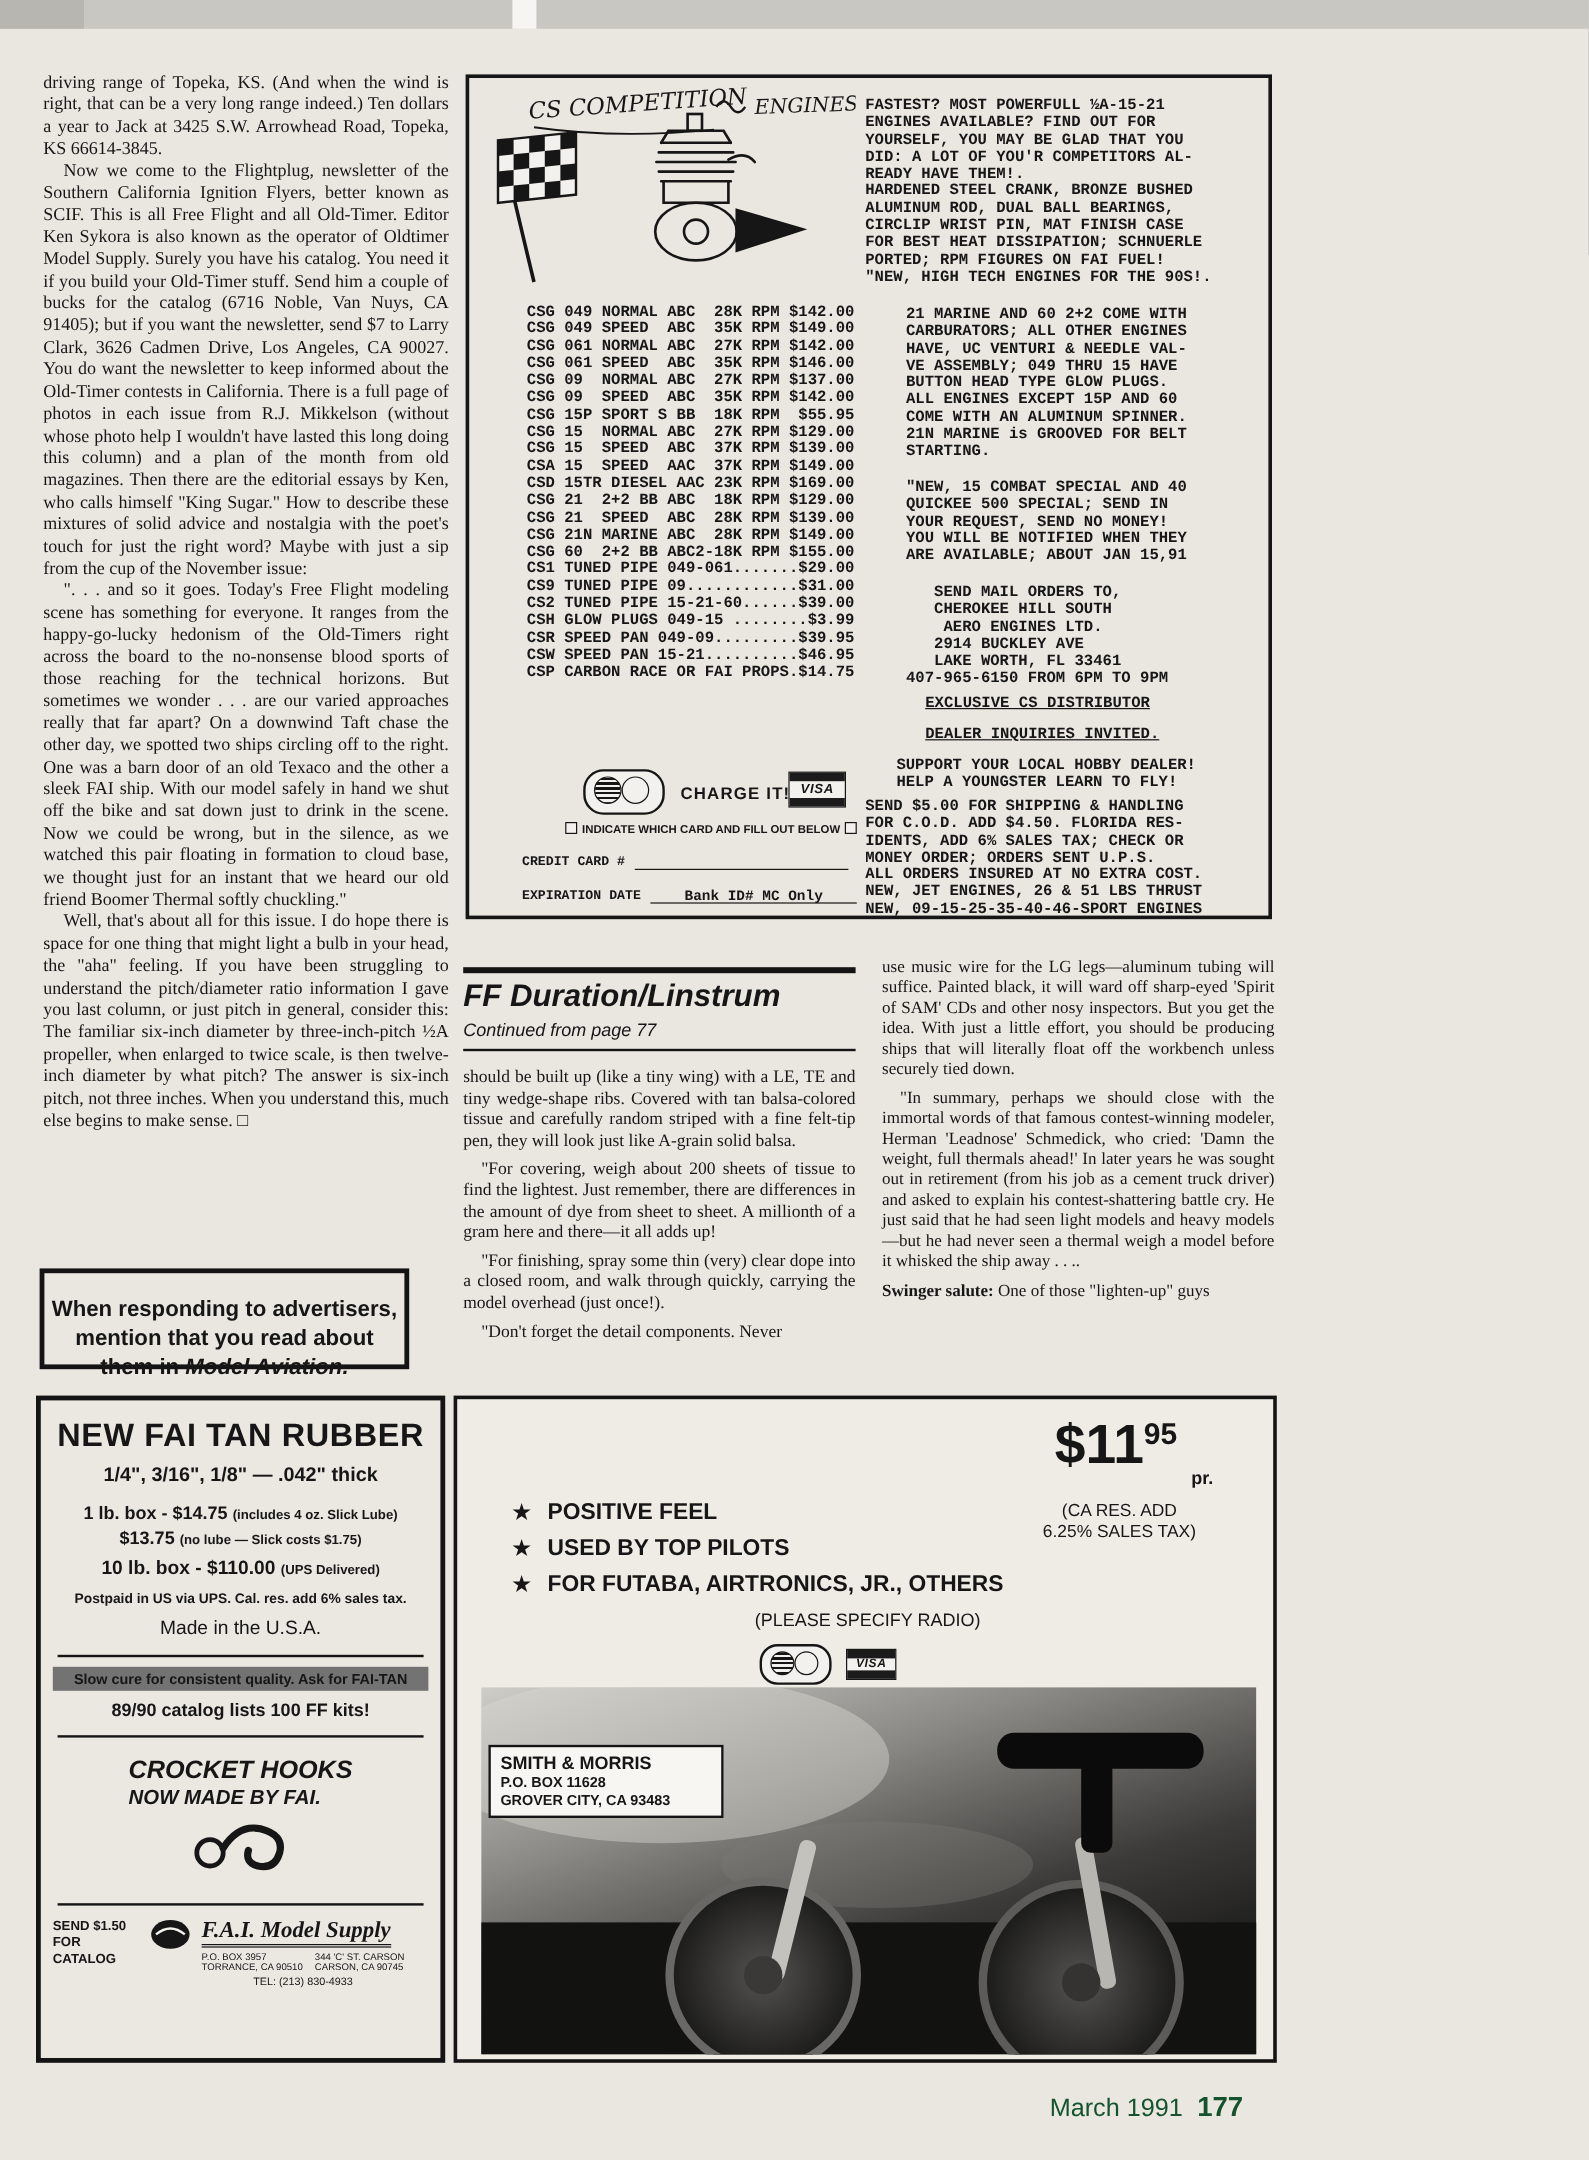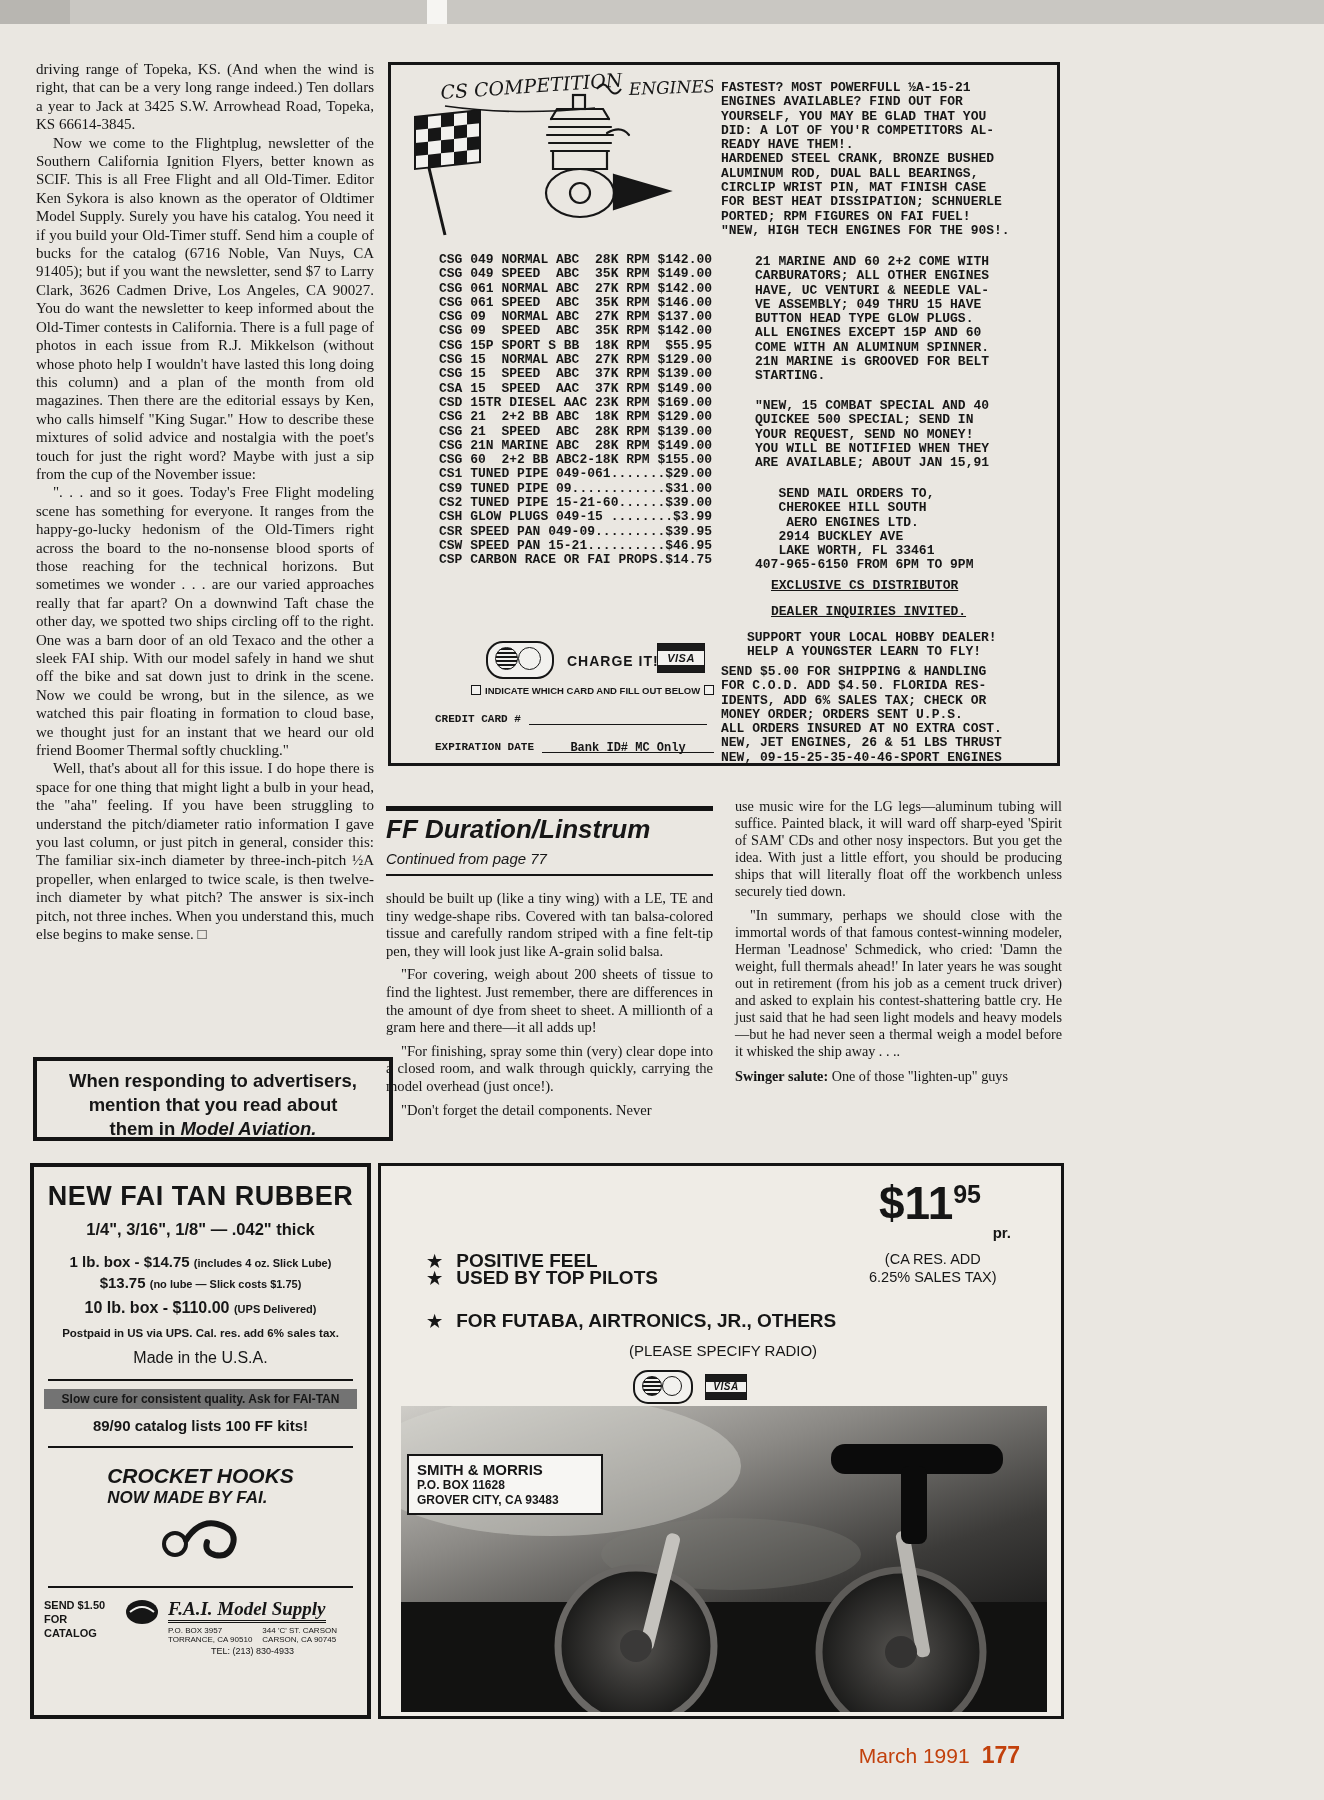--- a/index.html
+++ b/index.html
@@ -11,23 +11,23 @@
   .artifact-top{position:absolute;left:0;top:0;width:1324px;height:24px;background:#c9c7c2;}
   .artifact-corner{position:absolute;left:0;top:0;width:70px;height:24px;background:#b8b6b1;}
   .artifact-strip{position:absolute;left:427px;top:0;width:20px;height:24px;background:#f6f5f2;}
 
   
   #left-col{position:absolute;left:36px;top:60px;width:338px;font-size:15px;line-height:18.4px;text-align:justify;}
   #left-col p{margin:0;}
   #left-col p + p{text-indent:17px;}
 
   
-  #advisory{position:absolute;left:33px;top:1057px;width:360px;height:84px;border:4px solid #141414;
+  #advisory{position:absolute;left:33px;top:1057px;width:308px;height:84px;border:4px solid #141414;
             text-align:center;font-family:"Liberation Sans",sans-serif;font-weight:bold;
-            font-size:18.5px;line-height:24px;padding-top:8px;box-sizing:border-box;}
+            font-size:18.5px;line-height:24px;padding-top:18px;box-sizing:border-box;}
   #advisory .em{font-style:italic;}
 
   
   #cs-ad{position:absolute;left:388px;top:62px;width:672px;height:704px;border:3px solid #161616;box-sizing:border-box;}
   .mono{font-family:"Liberation Mono","DejaVu Sans Mono",monospace;font-weight:bold;font-size:13px;line-height:14.3px;}
   .mono div{white-space:pre;}
   #cs-header-art{position:absolute;left:10px;top:8px;}
   #cs-intro{position:absolute;left:330px;top:16px;}
   #cs-prices{position:absolute;left:48px;top:188px;}
   #cs-tested{position:absolute;left:48px;top:524px;}
@@ -104,32 +104,32 @@
   #gun-ad{position:absolute;left:378px;top:1163px;width:686px;height:556px;border:3px solid #141414;background:#efecе6;
           background:#efece6;box-sizing:border-box;font-family:"Liberation Sans",sans-serif;}
   #gun-title{position:absolute;left:28px;top:18px;font-size:40px;font-weight:bold;letter-spacing:1px;}
   #gun-price{position:absolute;left:498px;top:10px;width:150px;}
   #gun-price .d{font-size:46px;font-weight:bold;}
   #gun-price .c{font-size:25px;font-weight:bold;vertical-align:16px;}
   #gun-price .u{font-size:15px;font-weight:bold;display:block;text-align:right;margin:-6px 18px 0 0;}
   #gun-tax{position:absolute;left:488px;top:84px;font-size:14.5px;text-align:center;line-height:18px;}
   .gun-bullet{position:absolute;left:46px;font-size:19px;font-weight:bold;}
   .gun-bullet .star{margin-right:14px;font-size:17px;}
-  #gun-b1{top:84px;} #gun-b2{top:101px;} #gun-b3{top:144px;}
+  #gun-b1{top:84px;} #gun-b2{top:114px;} #gun-b3{top:144px;}
   #gun-specify{position:absolute;left:248px;top:176px;font-size:15px;}
   #gun-cards{position:absolute;left:252px;top:204px;display:flex;gap:12px;align-items:center;}
   #gun-photo{position:absolute;left:20px;top:240px;width:646px;height:306px;}
   #gun-smith{position:absolute;left:26px;top:288px;width:196px;border:2px solid #141414;background:#f7f6f3;
              padding:5px 8px;text-align:left;box-sizing:border-box;}
   #gun-smith .l1{font-size:15px;font-weight:bold;}
   #gun-smith .l2{font-size:12px;font-weight:bold;line-height:15px;}
 
   
-  #footer{position:absolute;top:1742px;left:700px;width:320px;text-align:right;
-          font-family:"Liberation Sans",sans-serif;font-size:21px;color:#c2410c;}
+  #footer{position:absolute;top:1742px;left:716px;width:320px;text-align:right;
+          font-family:"Liberation Sans",sans-serif;font-size:21px;color:#14532d;}
   #footer .pg{font-weight:bold;font-size:23px;margin-left:12px;}
 </style>
 </head>
 <body>
 
 <div id="page">
 
   <div class="artifact-top"></div>
   <div class="artifact-corner"></div>
   <div class="artifact-strip"></div>

